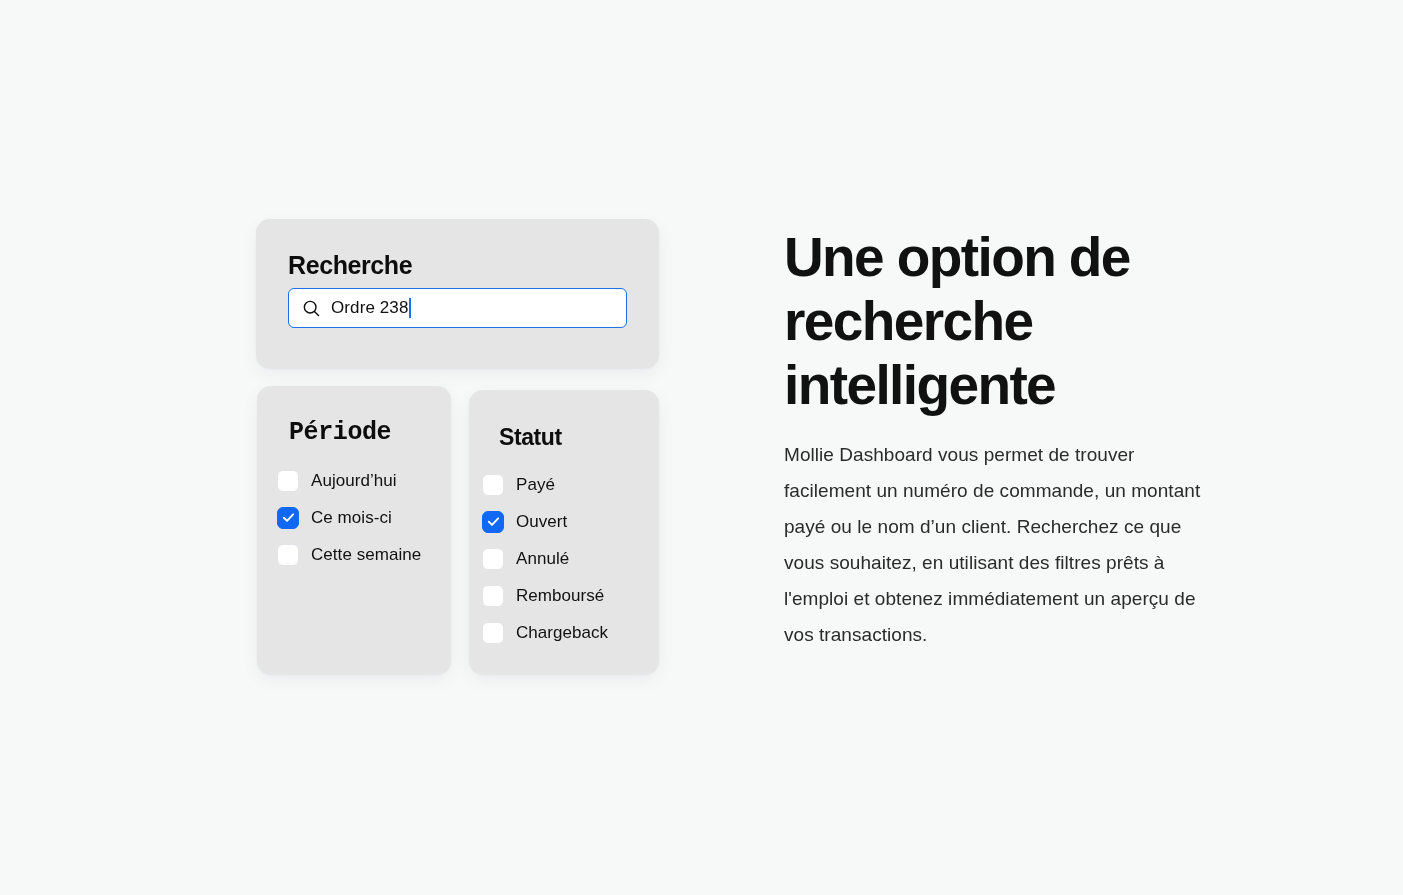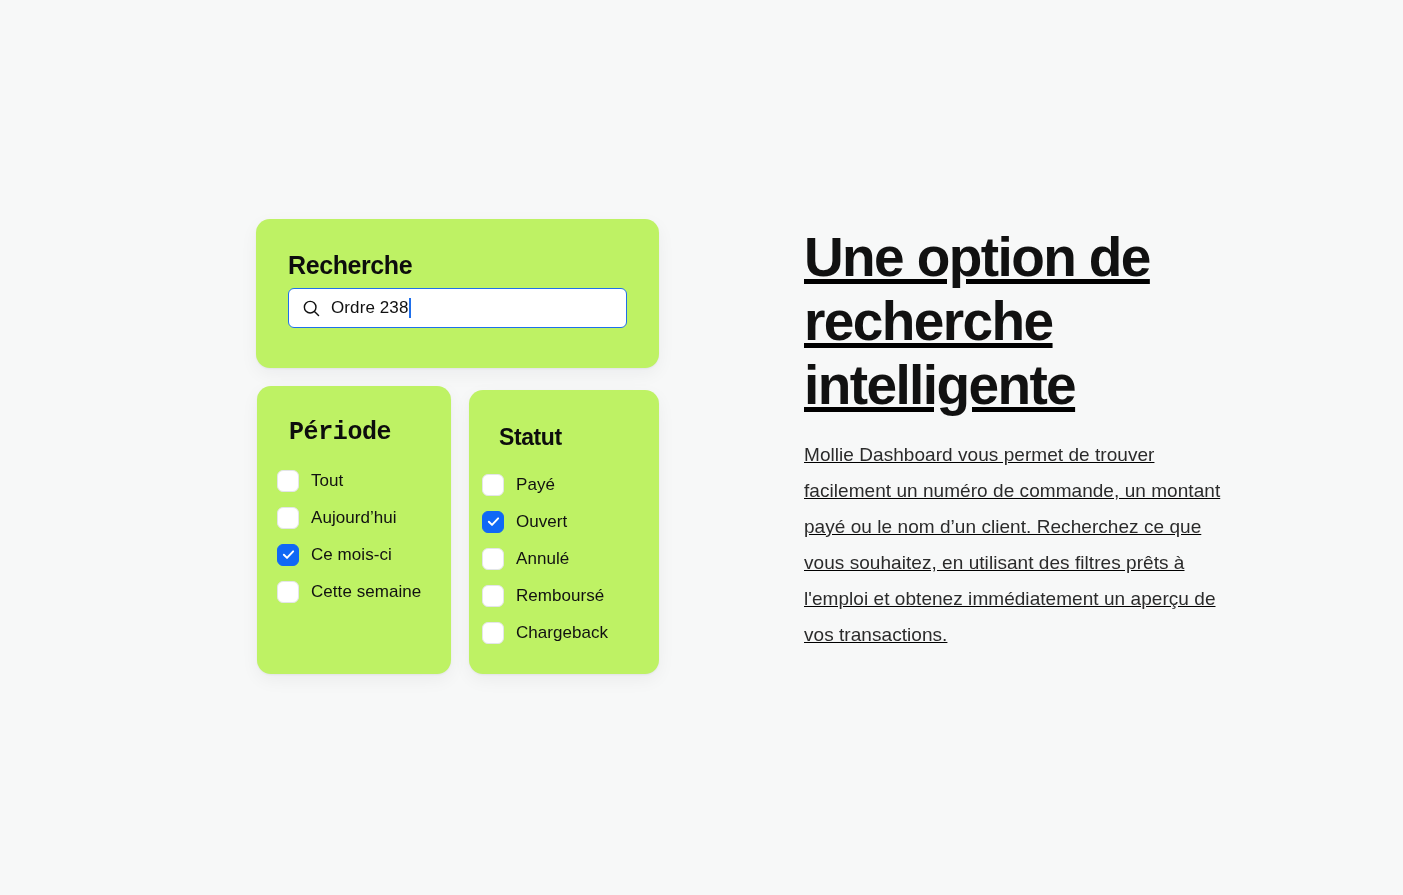--- a/index.html
+++ b/index.html
@@ -18,21 +18,21 @@
   .stage {
     position: absolute;
     inset: 0;
     width: 1403px;
     height: 895px;
   }
 
   
   .card {
     position: absolute;
-    background: #bef264;
+    background: #e5e5e5;
     border-radius: 14px;
     box-shadow: 0 1px 2px rgba(16,24,40,0.05),
                 0 6px 18px rgba(16,24,40,0.05);
   }
 
   #search-card {
     left: 256px;
     top: 219px;
     width: 403px;
     height: 149px;
@@ -165,24 +165,23 @@
   .check-label {
     font-size: 17px;
     color: #111111;
     letter-spacing: 0.05px;
     white-space: nowrap;
   }
 
   
   #copy {
     position: absolute;
-    left: 804px;
+    left: 784px;
     top: 225px;
     width: 420px;
-    text-decoration: underline;
   }
   #headline {
     margin: 0;
     font-size: 55px;
     line-height: 64px;
     font-weight: bold;
     letter-spacing: -1.6px;
     color: #111111;
   }
   #body-copy {
@@ -209,26 +208,20 @@
       <span class="search-value">Ordre 238</span>
         <span class="caret"></span>
     </div>
   </div>
 
   <div class="card" id="period-card">
     <h2 class="card-title">Période</h2>
 
     <div class="check-list">
 
-      <div class="check-row">
-        <span class="box">
-          
-        </span>
-        <span class="check-label">Tout</span>
-      </div>
 
       <div class="check-row">
         <span class="box">
           
         </span>
         <span class="check-label">Aujourd’hui</span>
       </div>
 
       <div class="check-row">
         <span class="box checked">

